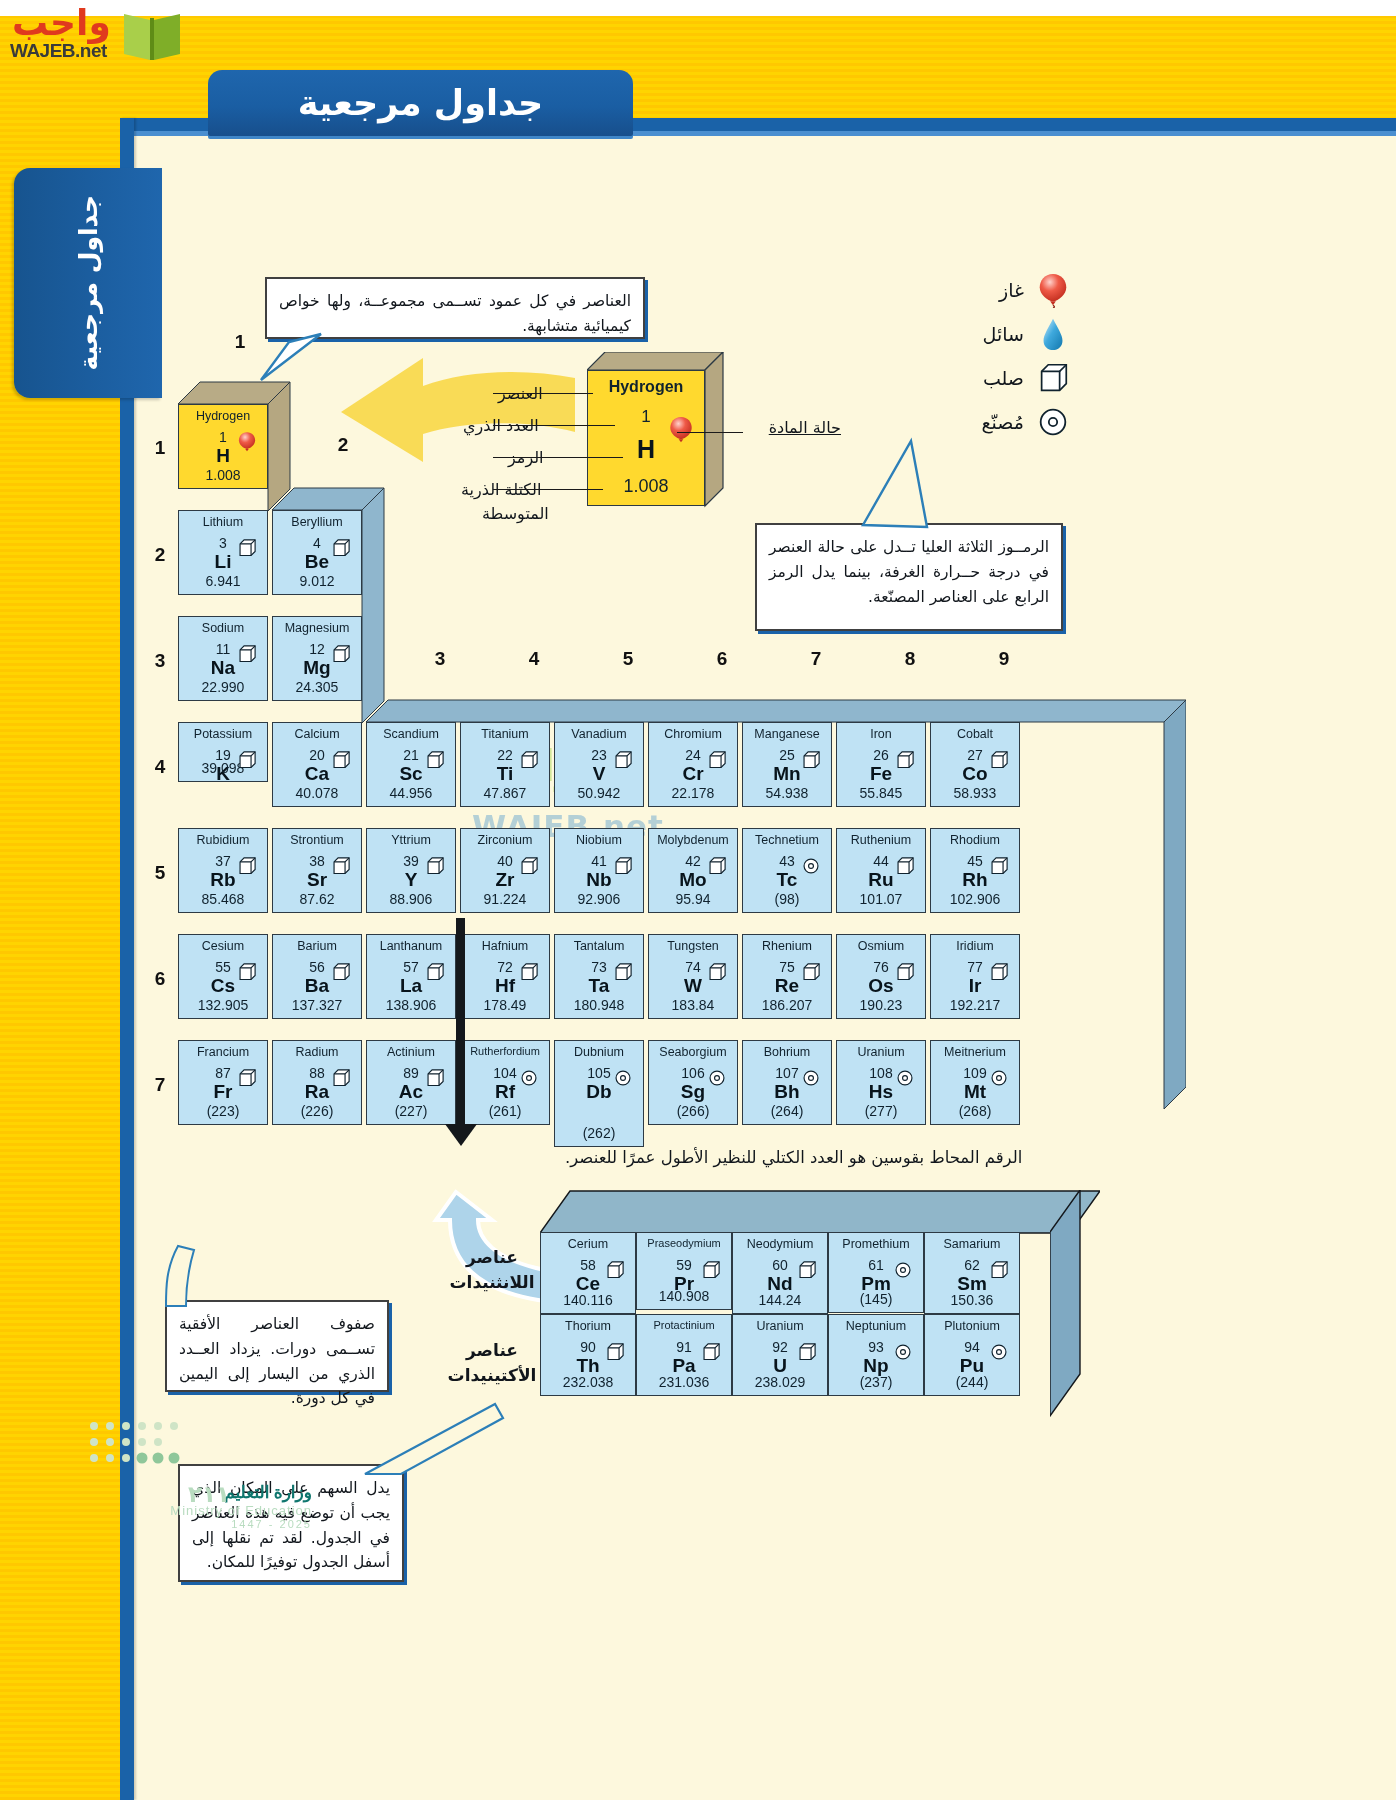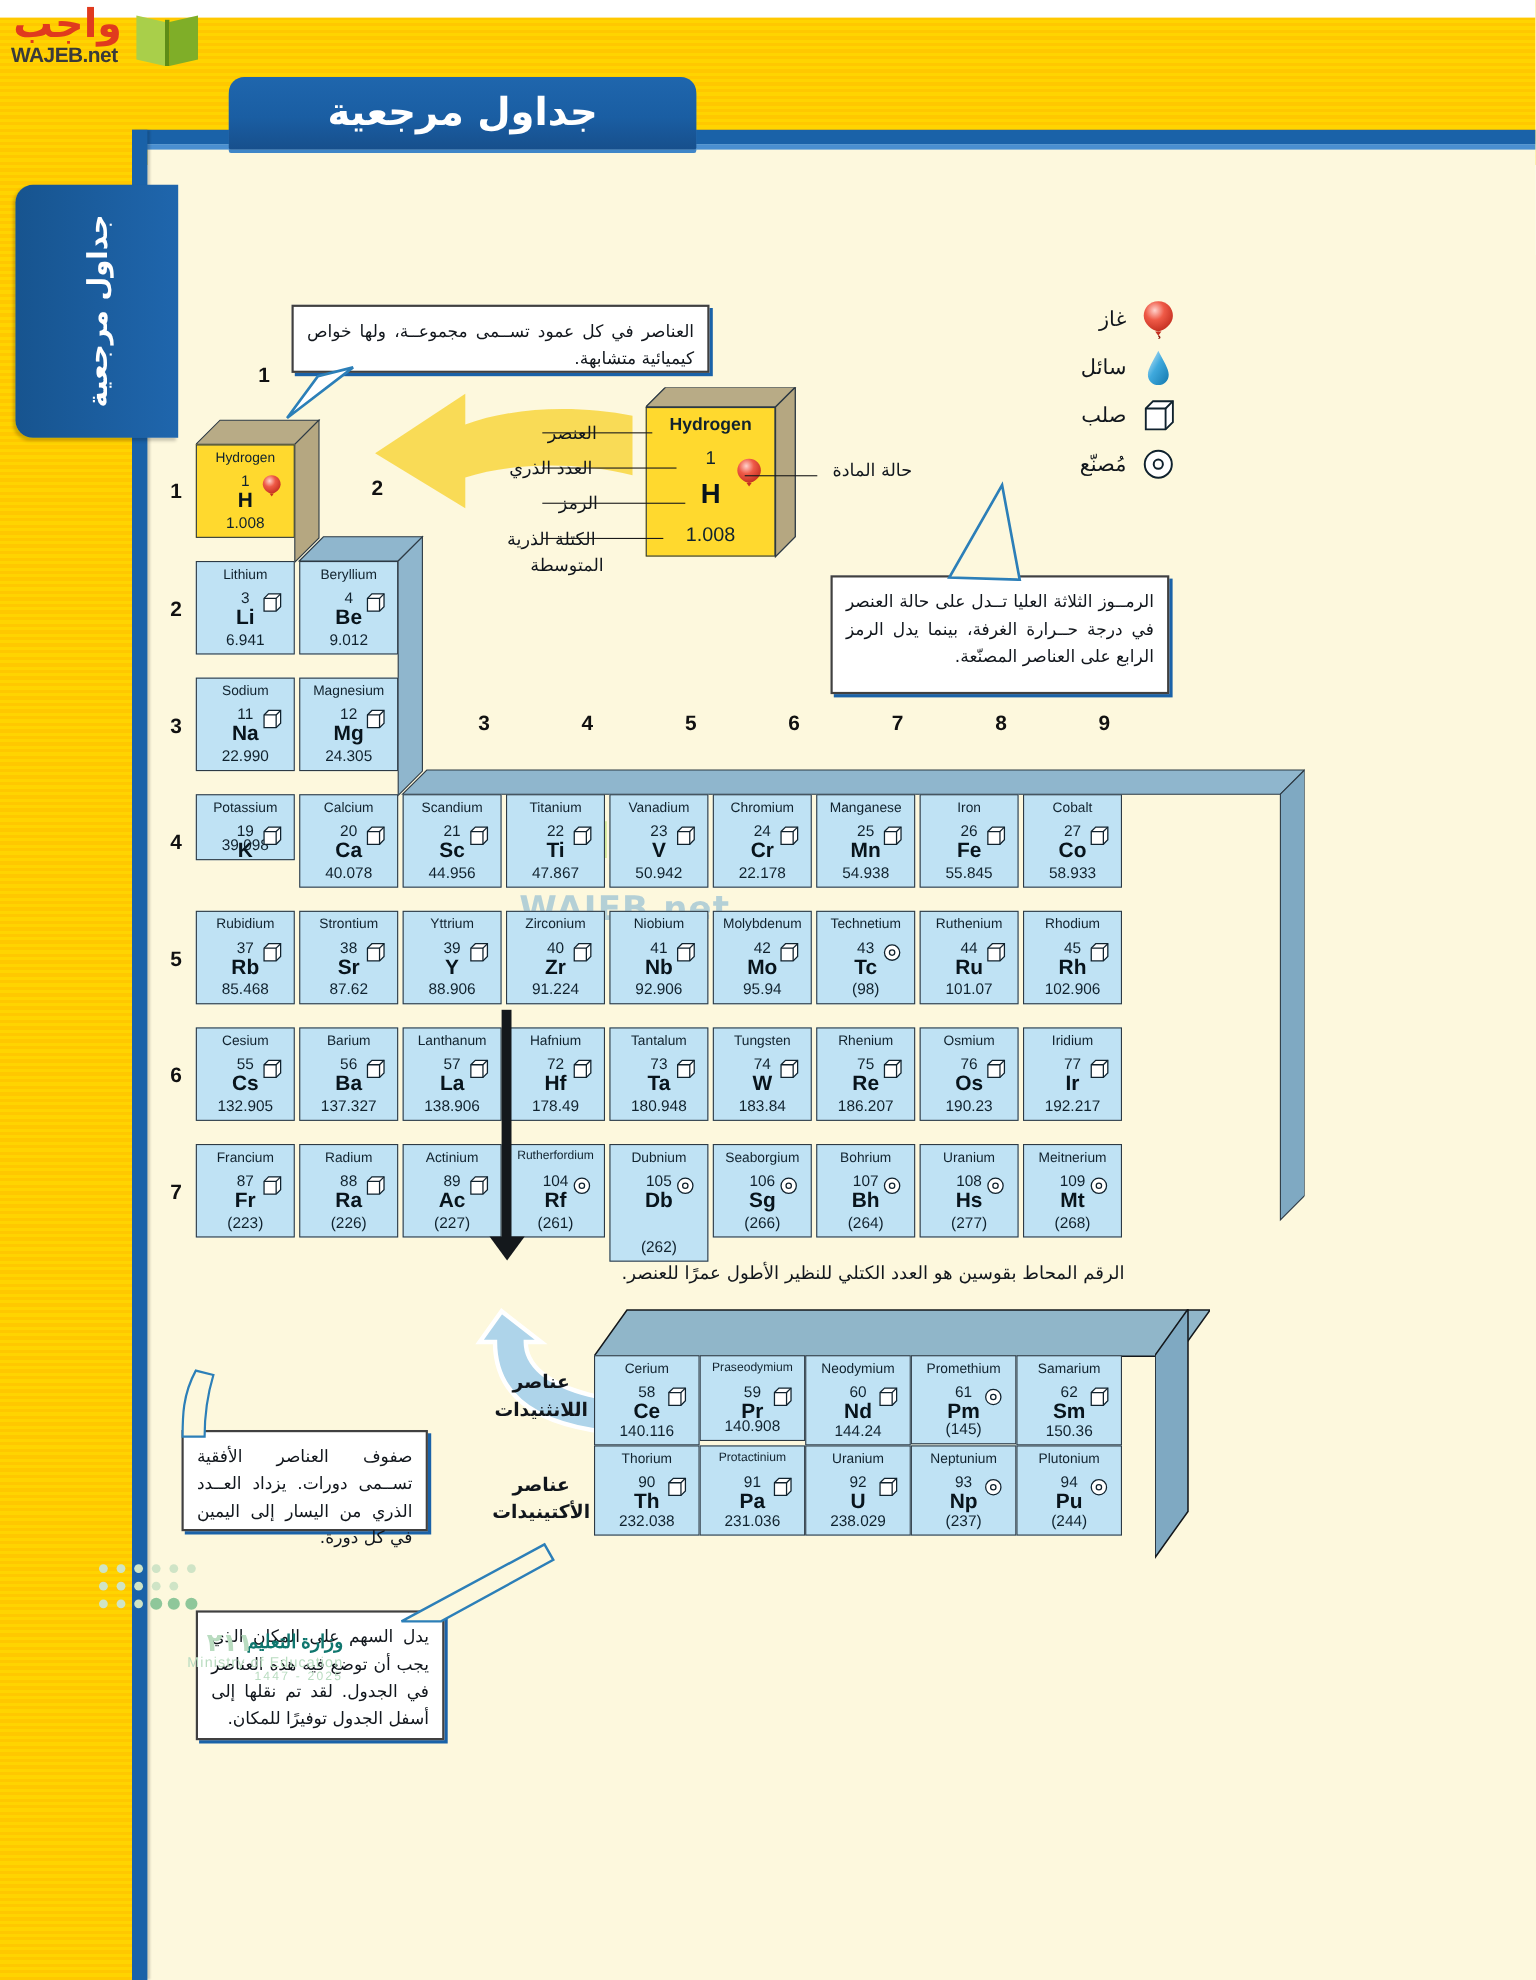--- a/index.html
+++ b/index.html
@@ -320,21 +320,21 @@
   <div class="keylbl" style="left:498px;top:384px;width:80px;text-align:left;">العنصر</div>
   <div class="leadline" style="left:493px;top:393px;width:100px;"></div>
   <div class="keylbl" style="left:463px;top:416px;width:115px;text-align:left;">العدد الذري</div>
   <div class="leadline" style="left:493px;top:425px;width:122px;"></div>
   <div class="keylbl" style="left:508px;top:448px;width:70px;text-align:left;">الرمز</div>
   <div class="leadline" style="left:493px;top:457px;width:130px;"></div>
   <div class="keylbl" style="left:461px;top:480px;width:118px;text-align:left;">الكتلة الذرية</div>
   <div class="keylbl" style="left:482px;top:504px;width:98px;text-align:left;">المتوسطة</div>
   <div class="leadline" style="left:493px;top:489px;width:110px;"></div>
 
-  <div class="keylbl" style="left:745px;top:418px;width:96px;text-align:center;">حالة المادة</div>
+  <div class="keylbl" style="left:745px;top:418px;width:96px;text-align:right;text-decoration:underline;">حالة المادة</div>
   <div class="leadline" style="left:677px;top:432px;width:66px;"></div>
 
   <div class="group-lbl" style="left:220px;top:331px;width:40px;">1</div>
   <div class="group-lbl" style="left:323px;top:434px;width:40px;">2</div>
   <div class="group-lbl" style="left:420px;top:648px;width:40px;">3</div>
   <div class="group-lbl" style="left:514px;top:648px;width:40px;">4</div>
   <div class="group-lbl" style="left:608px;top:648px;width:40px;">5</div>
   <div class="group-lbl" style="left:702px;top:648px;width:40px;">6</div>
   <div class="group-lbl" style="left:796px;top:648px;width:40px;">7</div>
   <div class="group-lbl" style="left:890px;top:648px;width:40px;">8</div>

